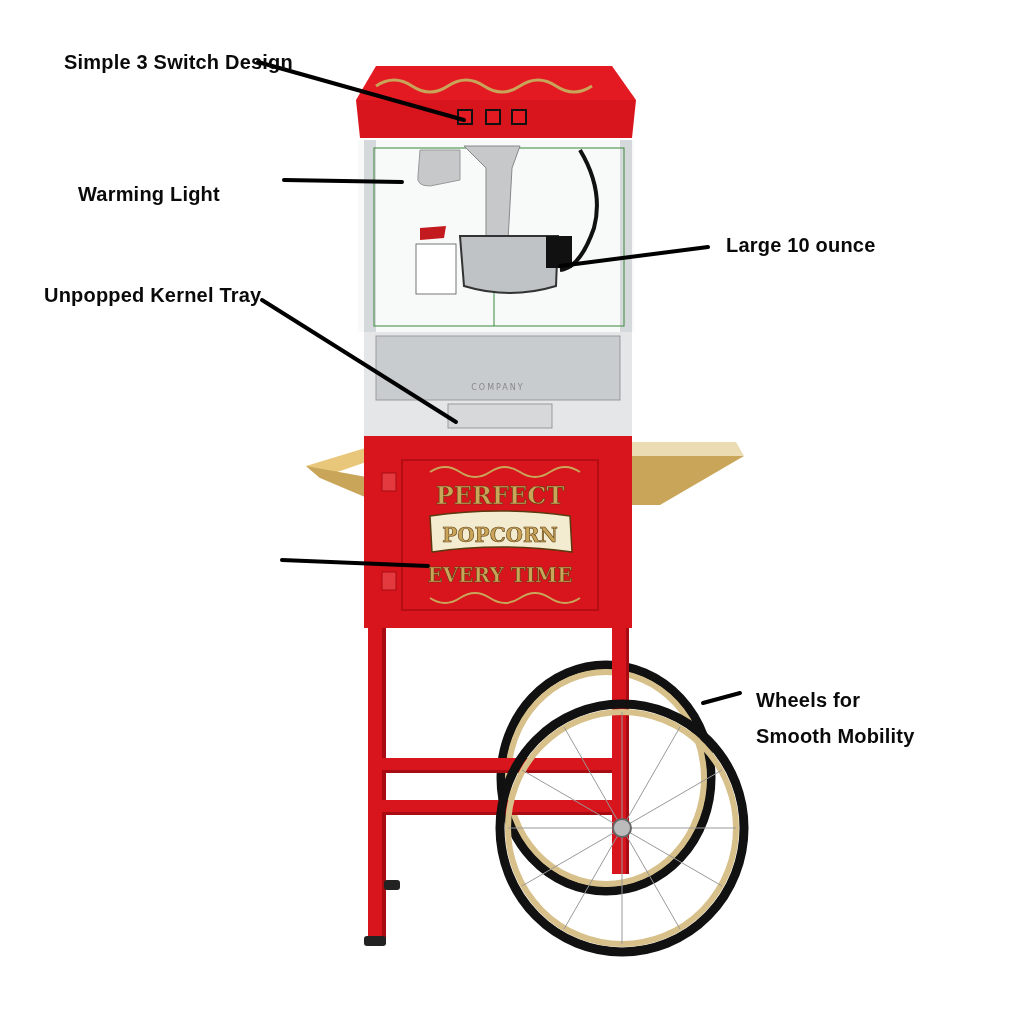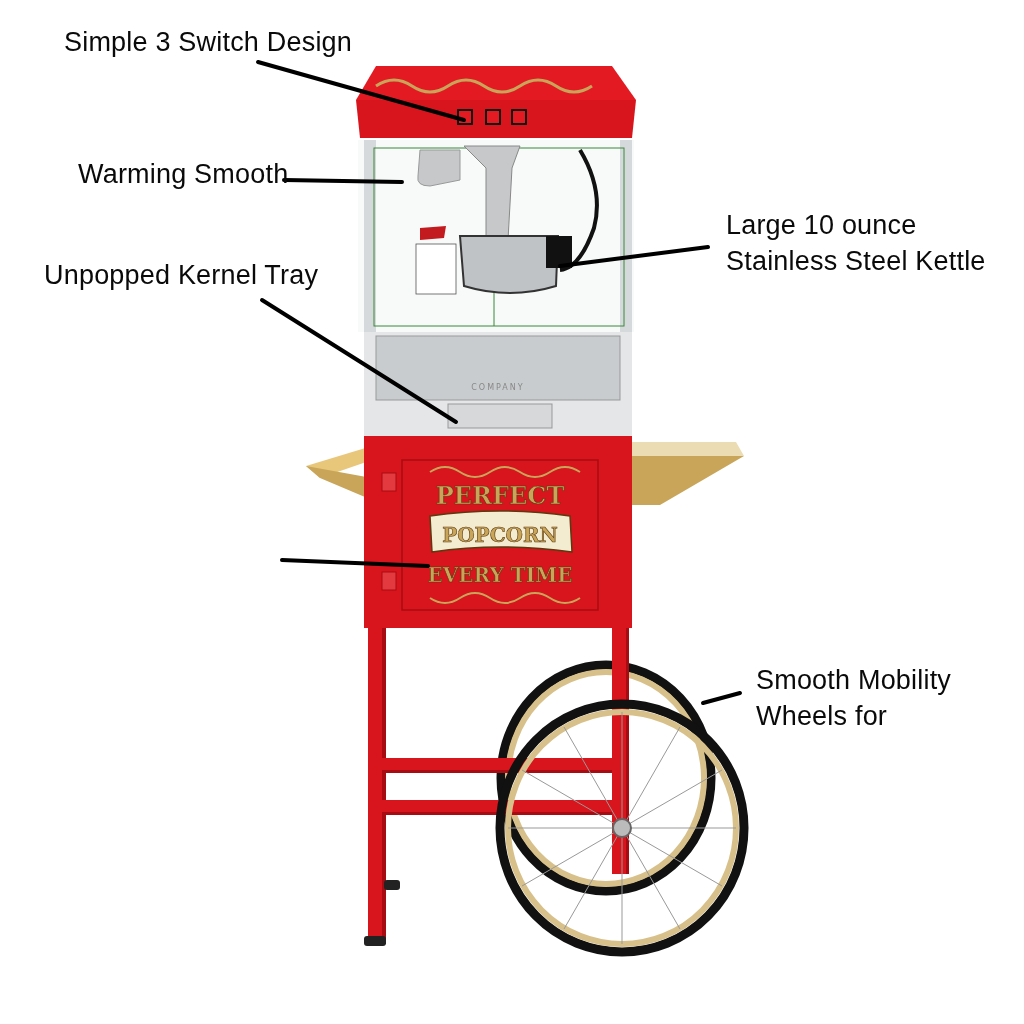--- a/index.html
+++ b/index.html
@@ -1,17 +1,17 @@
 <!DOCTYPE html>
 <html><head>
 <meta charset="utf-8">
 <style>
   html, body { margin: 0; padding: 0; background: #ffffff; }
   body { width: 1024px; height: 1024px; position: relative; overflow: hidden; font-family: "Liberation Sans", "DejaVu Sans", sans-serif; }
-  .label { position: absolute; color: #0a0a0a; font-size: 27px; font-weight: normal; line-height: 36px; letter-spacing: 0.2px; white-space: nowrap; }
+  .label { position: absolute; color: #0a0a0a; font-size: 20px; font-weight: bold; line-height: 36px; letter-spacing: 0.2px; white-space: nowrap; margin-top: 20px; }
   .label span { display: block; }
   svg.art { position: absolute; left: 0; top: 0; }
 </style>
 </head>
 <body>
 
 <svg class="art" width="1024" height="1024" viewBox="0 0 1024 1024">
 
   <g>
     <ellipse cx="606" cy="778" rx="105" ry="113" fill="none" stroke="#111" stroke-width="9"></ellipse>
@@ -114,27 +114,26 @@
     <line x1="708" y1="247" x2="560" y2="266"></line>
     <line x1="282" y1="560" x2="428" y2="566"></line>
     <line x1="740" y1="693" x2="703" y2="703"></line>
   </g>
 </svg>
 
 <div class="label" style="left:64px; top:24px;">
   <span>Simple 3 Switch Design</span>
 </div>
 <div class="label" style="left:78px; top:156px;">
-  <span>Warming Smooth</span>
+  <span>Warming Light</span>
 </div>
 <div class="label" style="left:44px; top:257px;">
   <span>Unpopped Kernel Tray</span>
 </div>
 <div class="label" style="left:726px; top:207px;">
   <span>Large 10 ounce</span>
-  <span>Stainless Steel Kettle</span>
 </div>
 <div class="label" style="left:28px; top:520px;">
 </div>
 <div class="label" style="left:756px; top:662px;">
+  <span>Wheels for</span>
   <span>Smooth Mobility</span>
-  <span>Wheels for</span>
 </div>
 
 </body></html>

